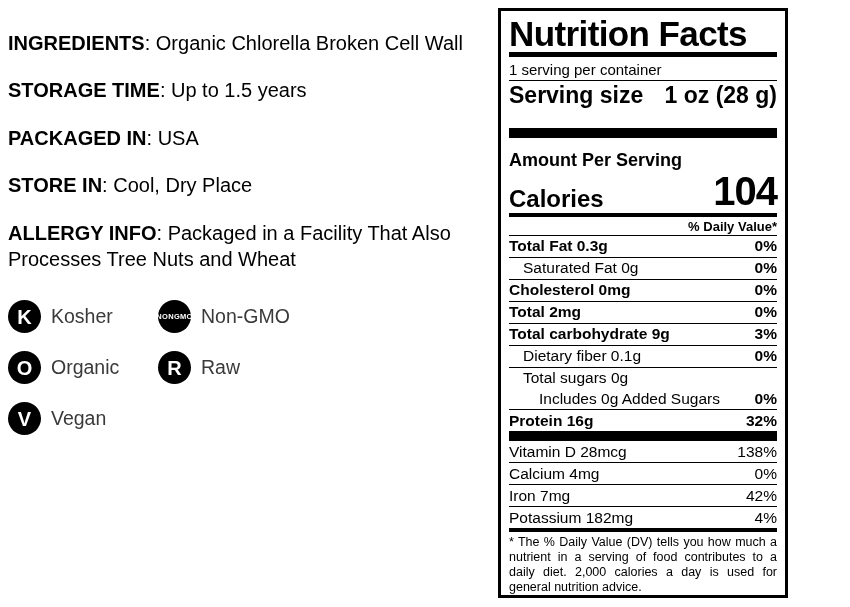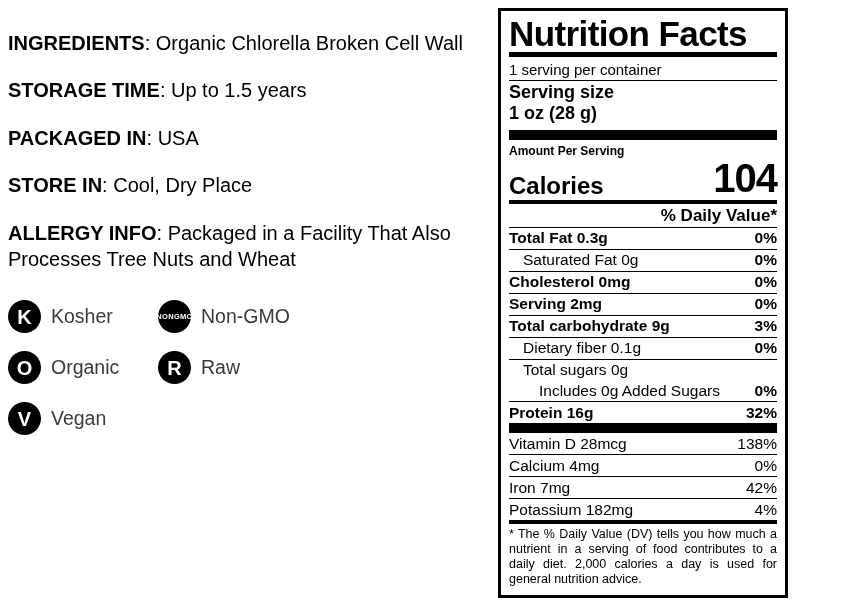--- a/index.html
+++ b/index.html
@@ -108,49 +108,48 @@
   .rule-thick{ border-bottom: 10px solid #000; }
   .rule-title{ border-bottom: 5px solid #000; }
 
   .nf-servings {
     font-size: 15px;
     padding: 2px 0 2px 0;
   }
   .nf-servingsize {
     display: flex;
     justify-content: space-between;
+    font-size: 23px;
+    font-weight: bold;
+    padding: 1px 0 19px 0;
+  }
+  .nf-amount {
     font-size: 18px;
     font-weight: bold;
-    padding: 1px 0 6px 0;
-    flex-direction: column;
-  }
-  .nf-amount {
-    font-size: 12px;
-    font-weight: bold;
-    padding-top: 4px;
+    padding-top: 12px;
   }
   .nf-calories-row {
     display: flex;
     justify-content: space-between;
     align-items: flex-end;
     line-height: 1;
     padding-bottom: 2px;
   }
   .nf-cal-label {
     font-size: 24px;
     font-weight: bold;
   }
   .nf-cal-value {
     font-size: 40px;
     font-weight: bold;
     letter-spacing: -1px;
   }
   .nf-dv-header {
     text-align: right;
-    font-size: 17px;
+    font-size: 13px;
     font-weight: bold;
     padding: 2px 0 1px 0;
   }
   .nf-line {
     display: flex;
     justify-content: space-between;
     font-size: 15.5px;
     padding: 1.5px 0 1.5px 0;
     line-height: 1.16;
   }
@@ -262,21 +261,21 @@
   </div>
   <div class="nf-line rule-thin">
     <span class="nm indent1">Saturated Fat 0g</span>
     <span class="dv">0%</span>
   </div>
   <div class="nf-line rule-thin">
     <span class="nm bold">Cholesterol 0mg</span>
     <span class="dv">0%</span>
   </div>
   <div class="nf-line rule-thin">
-    <span class="nm bold">Serving 2mg</span>
+    <span class="nm bold">Total 2mg</span>
     <span class="dv">0%</span>
   </div>
   <div class="nf-line rule-thin">
     <span class="nm bold">Total carbohydrate 9g</span>
     <span class="dv">3%</span>
   </div>
   <div class="nf-line rule-thin">
     <span class="nm indent1">Dietary fiber 0.1g</span>
     <span class="dv">0%</span>
   </div>

